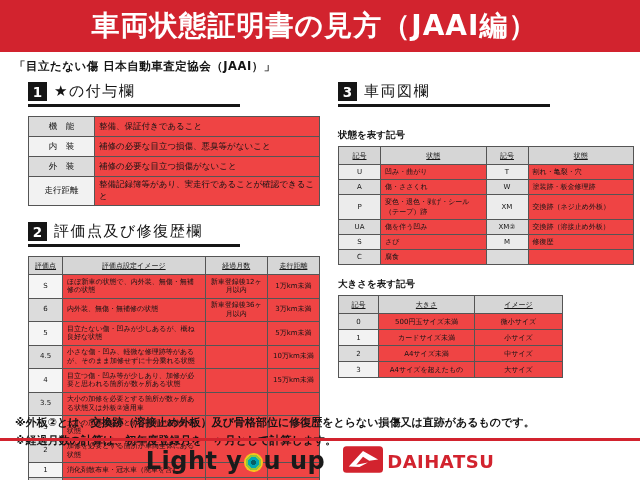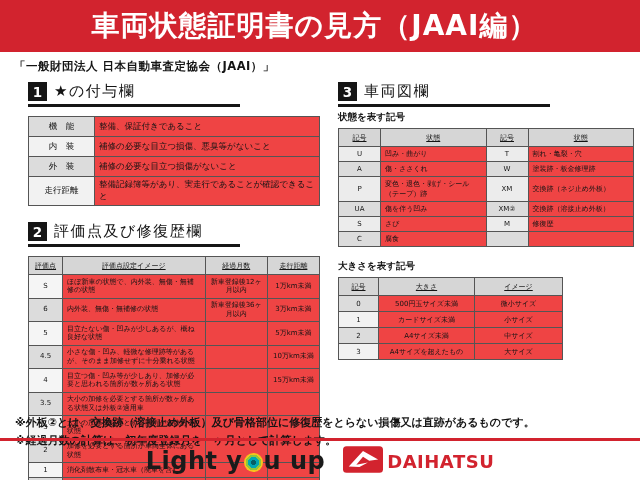--- a/index.html
+++ b/index.html
@@ -47,21 +47,21 @@
   
   .t2 { width:292px; margin-top:9px; border:1.5px solid #555; table-layout:fixed; }
   .t2 th { padding:3.5px 2px; font-size:7px;margin-left:28px; }
   .t2 th:nth-child(1){width:34px} .t2 th:nth-child(2){width:142px}
   .t2 th:nth-child(3){width:62px} .t2 th:nth-child(4){width:52px}
   .t2 td { font-size:7px; line-height:1.25; padding:2.5px 4px; }
   .t2 td:nth-child(1),.t2 td:nth-child(3),.t2 td:nth-child(4){ text-align:center; vertical-align:middle; }
   .t2 tbody tr:nth-child(even) td:first-child { background:#dcdcdc; }
   .t2 tbody tr:nth-child(odd)  td:first-child { background:#f5f5f5; }
 
-  .caption { font-size:9.5px; font-weight:bold; margin:4px 0 4px 0; }
+  .caption { font-size:9.5px; font-weight:bold; margin:22px 0 4px 0; }
 
   
   .t3 { width:296px; border:1.5px solid #555; table-layout:fixed; }
   .t3 th { padding:3.5px 2px; font-size:7px; }
   .t3 th:nth-child(1),.t3 th:nth-child(3){ width:42px; }
   .t3 td { height:15px; font-size:7px; vertical-align:middle; }
   .t3 td:nth-child(1),.t3 td:nth-child(3){ text-align:center; background:#ececec; }
   .t3 tbody tr:nth-child(even) td:nth-child(1),
   .t3 tbody tr:nth-child(even) td:nth-child(3){ background:#dcdcdc; }
 
@@ -87,21 +87,21 @@
   .d-logo { display:flex; align-items:center; gap:4px; }
   .d-text { color:#d2232e; font-weight:bold; font-size:18px; letter-spacing:0.5px; }
 </style>
 </head>
 <body>
 
 <div class="header">
   <span class="t">車両状態証明書の見方</span>
   <span class="t">（JAAI編）</span>
 </div>
-<div class="subtitle">「一般財団法人 日本自動車査定協会（JAAI）」</div>
+<div class="subtitle">「目立たない傷 日本自動車査定協会（JAAI）」</div>
 
 <div class="main">
 
   <div class="col-left">
 
     <div class="sec-head">
       <span class="sec-num">1</span>
       <span class="sec-title">★の付与欄</span>
     </div>
     <table class="t1">

